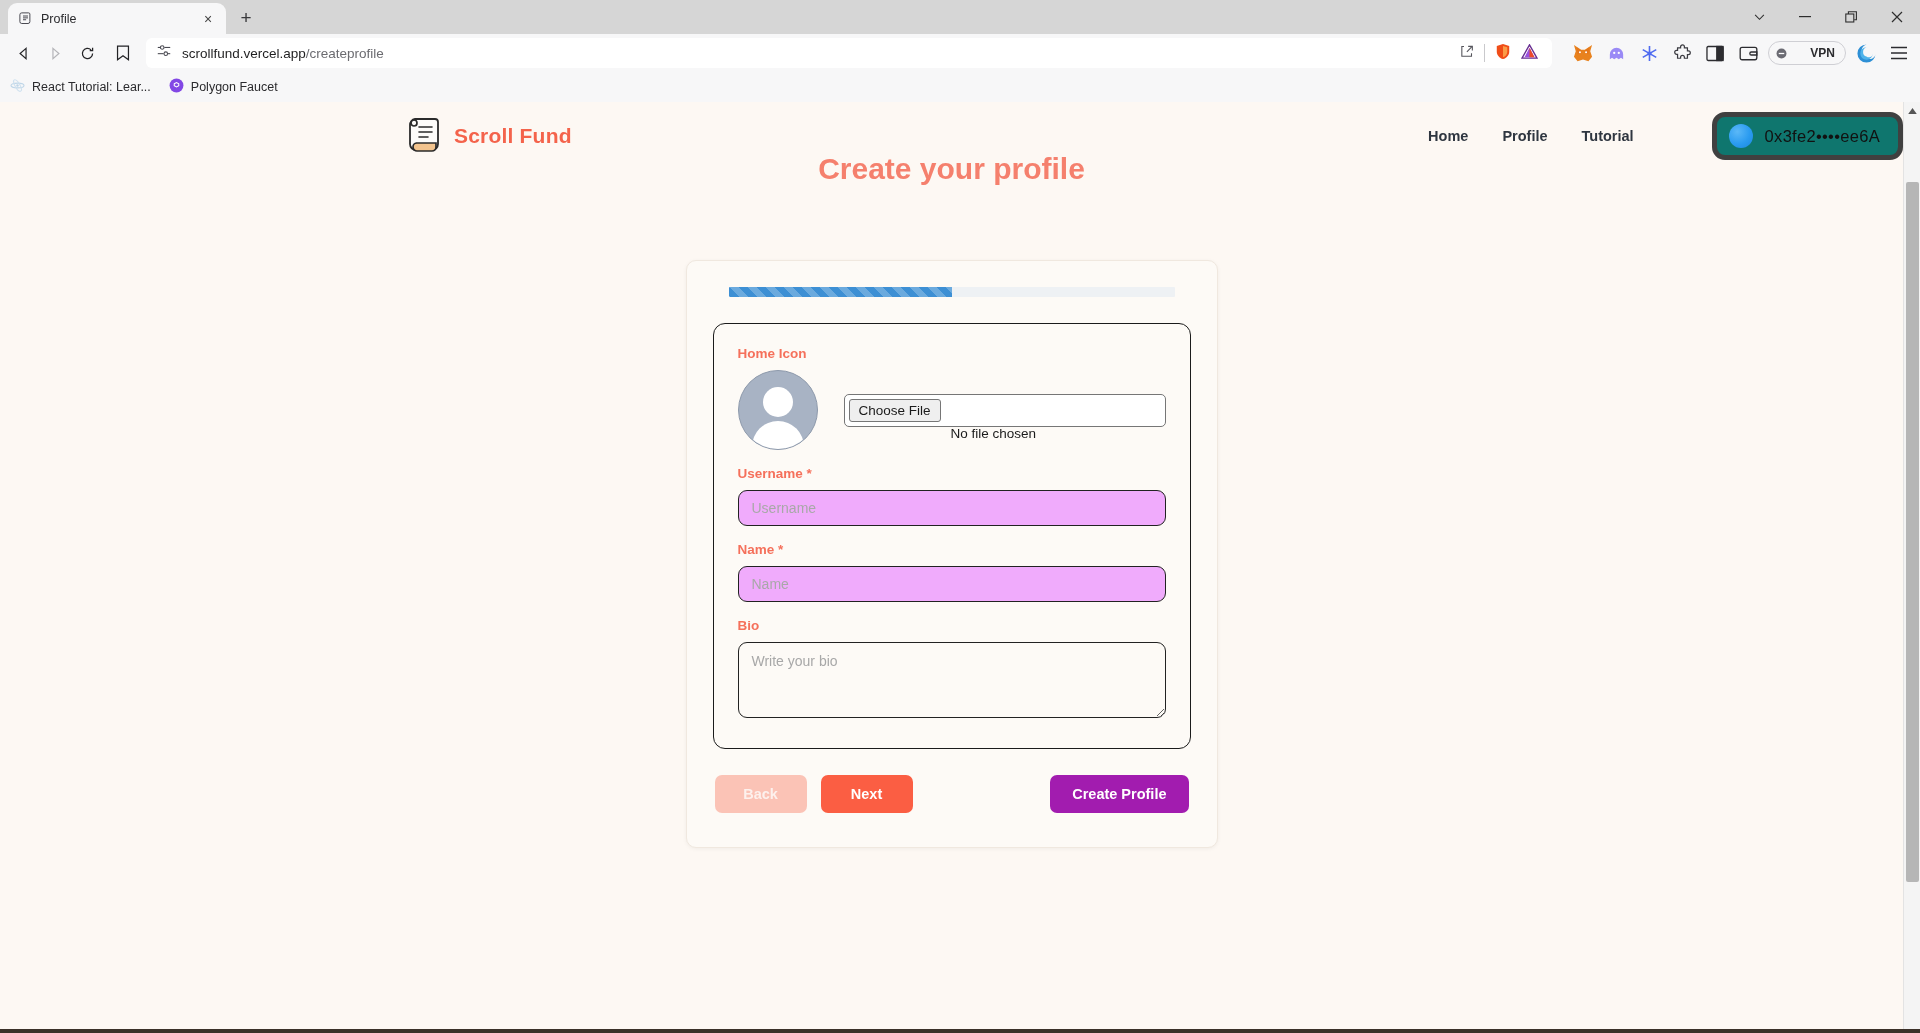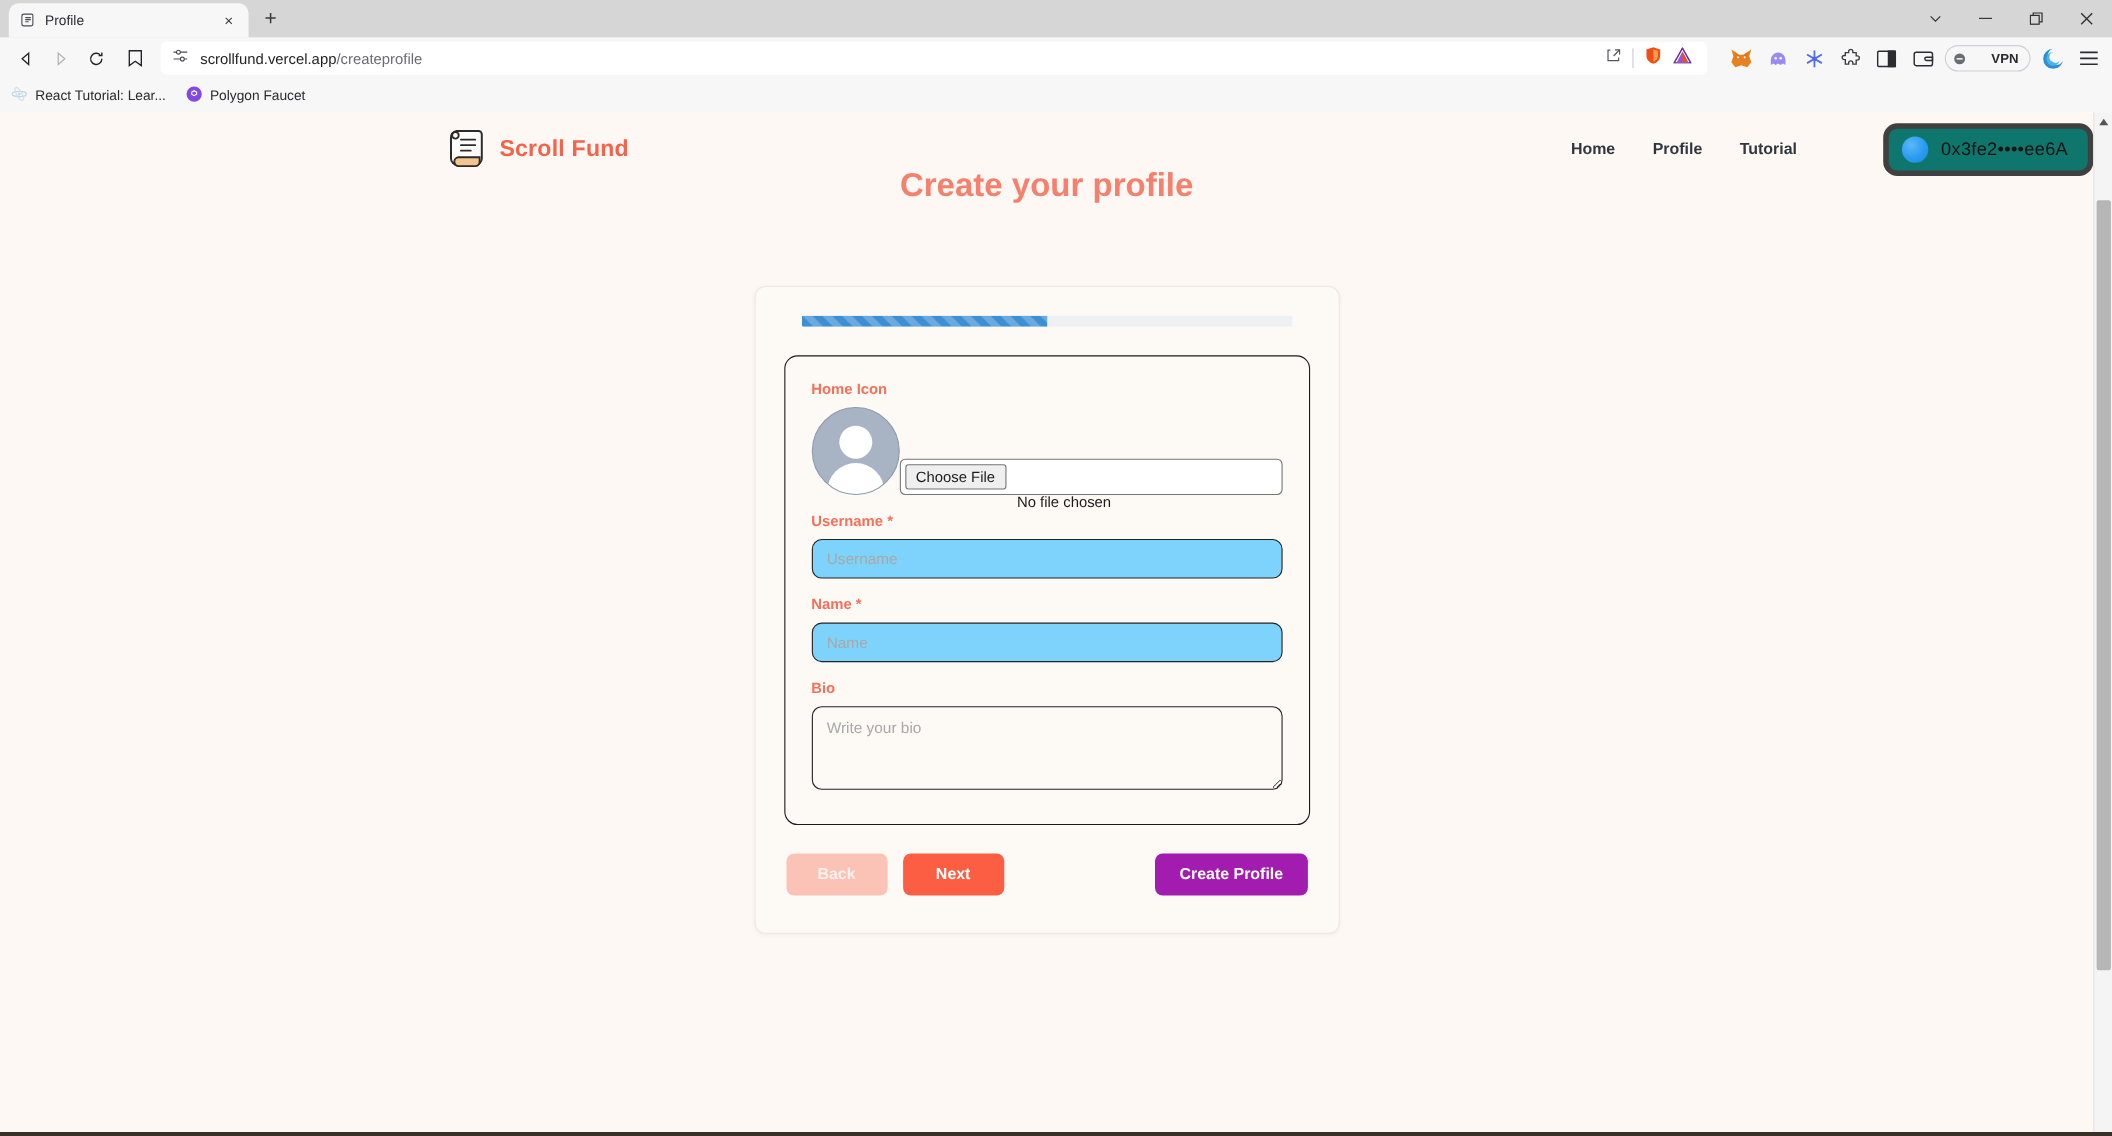--- a/index.html
+++ b/index.html
@@ -116,38 +116,38 @@
   .inner-card {
     margin-top: 26px; background: #fdfaf6;
     border: 1.5px solid #1b1b1b; border-radius: 12px;
     padding: 22px 24px 26px 24px;
   }
   .step-title { text-align: center; font-size: 25px; font-weight: bold; color: #fb5e43; margin-bottom: 22px; }
 
   .field { margin-bottom: 16px; }
   .field-label { font-size: 13.5px; font-weight: bold; color: #f5705b; margin-bottom: 9px; }
 
-  .avatar-row { display: flex; align-items: flex-end; }
+  .avatar-row { display: flex; align-items: center; gap: 26px; }
   .avatar { width: 80px; height: 80px; border-radius: 50%; background: #a8b3c4; border: 1px solid #8d99ab; position: relative; overflow: hidden; flex: 0 0 80px; }
   .avatar .head { position: absolute; left: 50%; top: 16px; transform: translateX(-50%); width: 30px; height: 30px; border-radius: 50%; background: #fff; }
   .avatar .body { position: absolute; left: 50%; bottom: -14px; transform: translateX(-50%); width: 52px; height: 42px; border-radius: 26px 26px 0 0; background: #fff; }
 
   .file-input {
     flex: 1; height: 33px; background: #fff; border: 1px solid #767676;
     border-radius: 5px; display: flex; align-items: center; padding: 0 4px; gap: 10px;
   }
   .file-btn {
     background: #efefef; border: 1px solid #767676; border-radius: 3px;
     font-size: 13.5px; color: #1b1b1b; padding: 3px 9px;
   }
   .file-status { font-size: 13.5px; color: #1b1b1b; margin-top: 46px; }
 
   .text-input {
     width: 100%; height: 36px; border: 1px solid #222; border-radius: 9px;
-    background: #7dd3fc; padding: 0 13px; font-size: 14px; color: #222;
+    background: #f0abfc; padding: 0 13px; font-size: 14px; color: #222;
     font-family: "Liberation Sans", sans-serif;
   }
   .text-input::placeholder { color: #a8a8a8; }
   .bio-input {
     width: 100%; height: 76px; border: 1px solid #222; border-radius: 9px;
     background: #fdfaf6; padding: 10px 13px; font-size: 14px; color: #222;
     resize: vertical; font-family: "Liberation Sans", sans-serif;
   }
   .bio-input::placeholder { color: #a8a8a8; }
 

